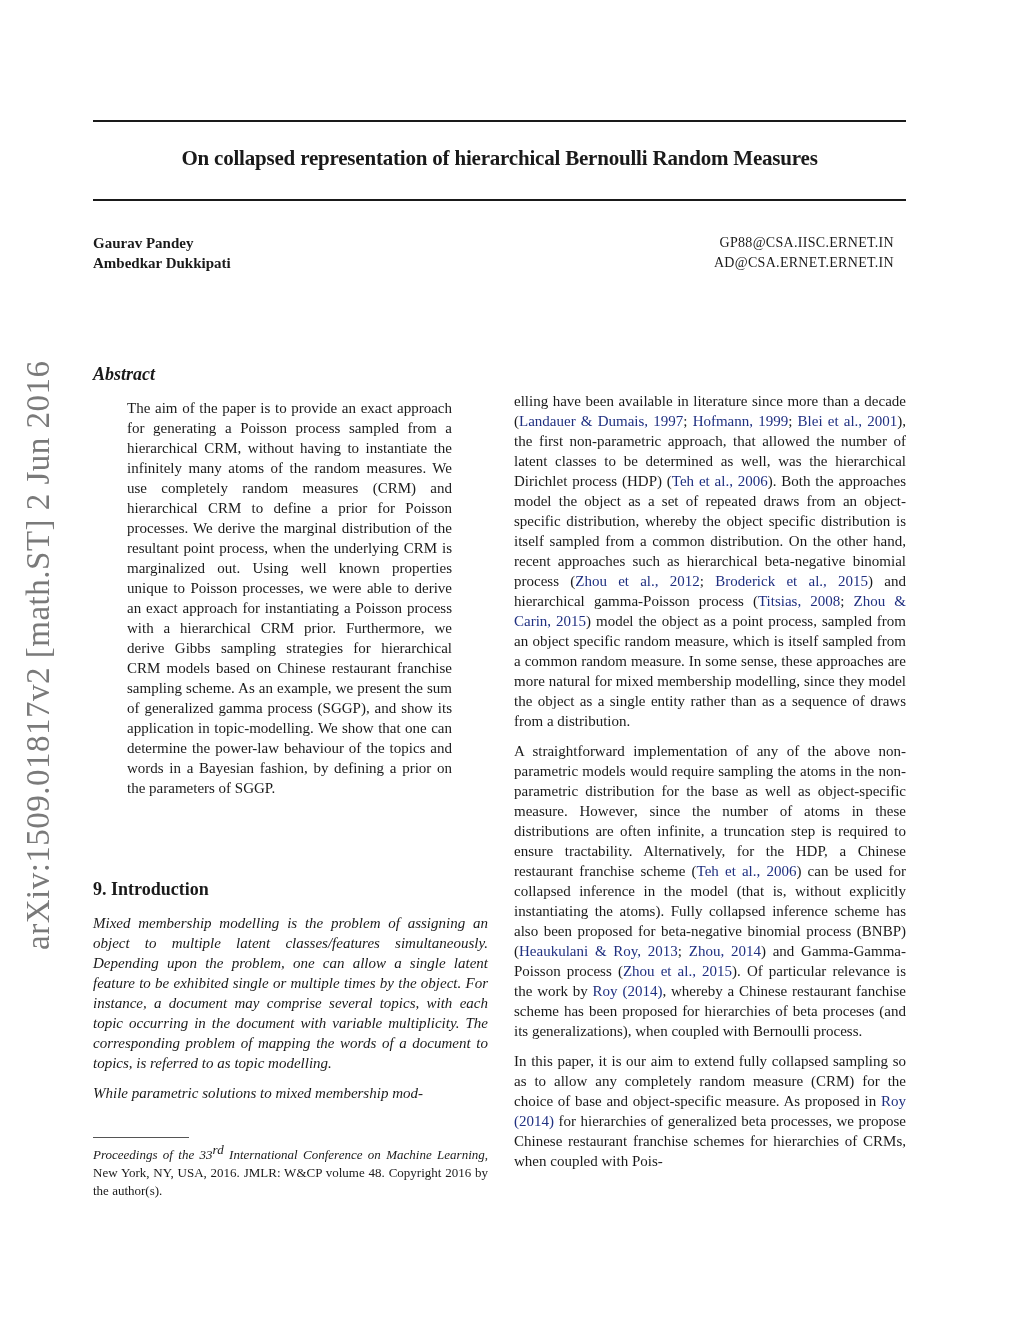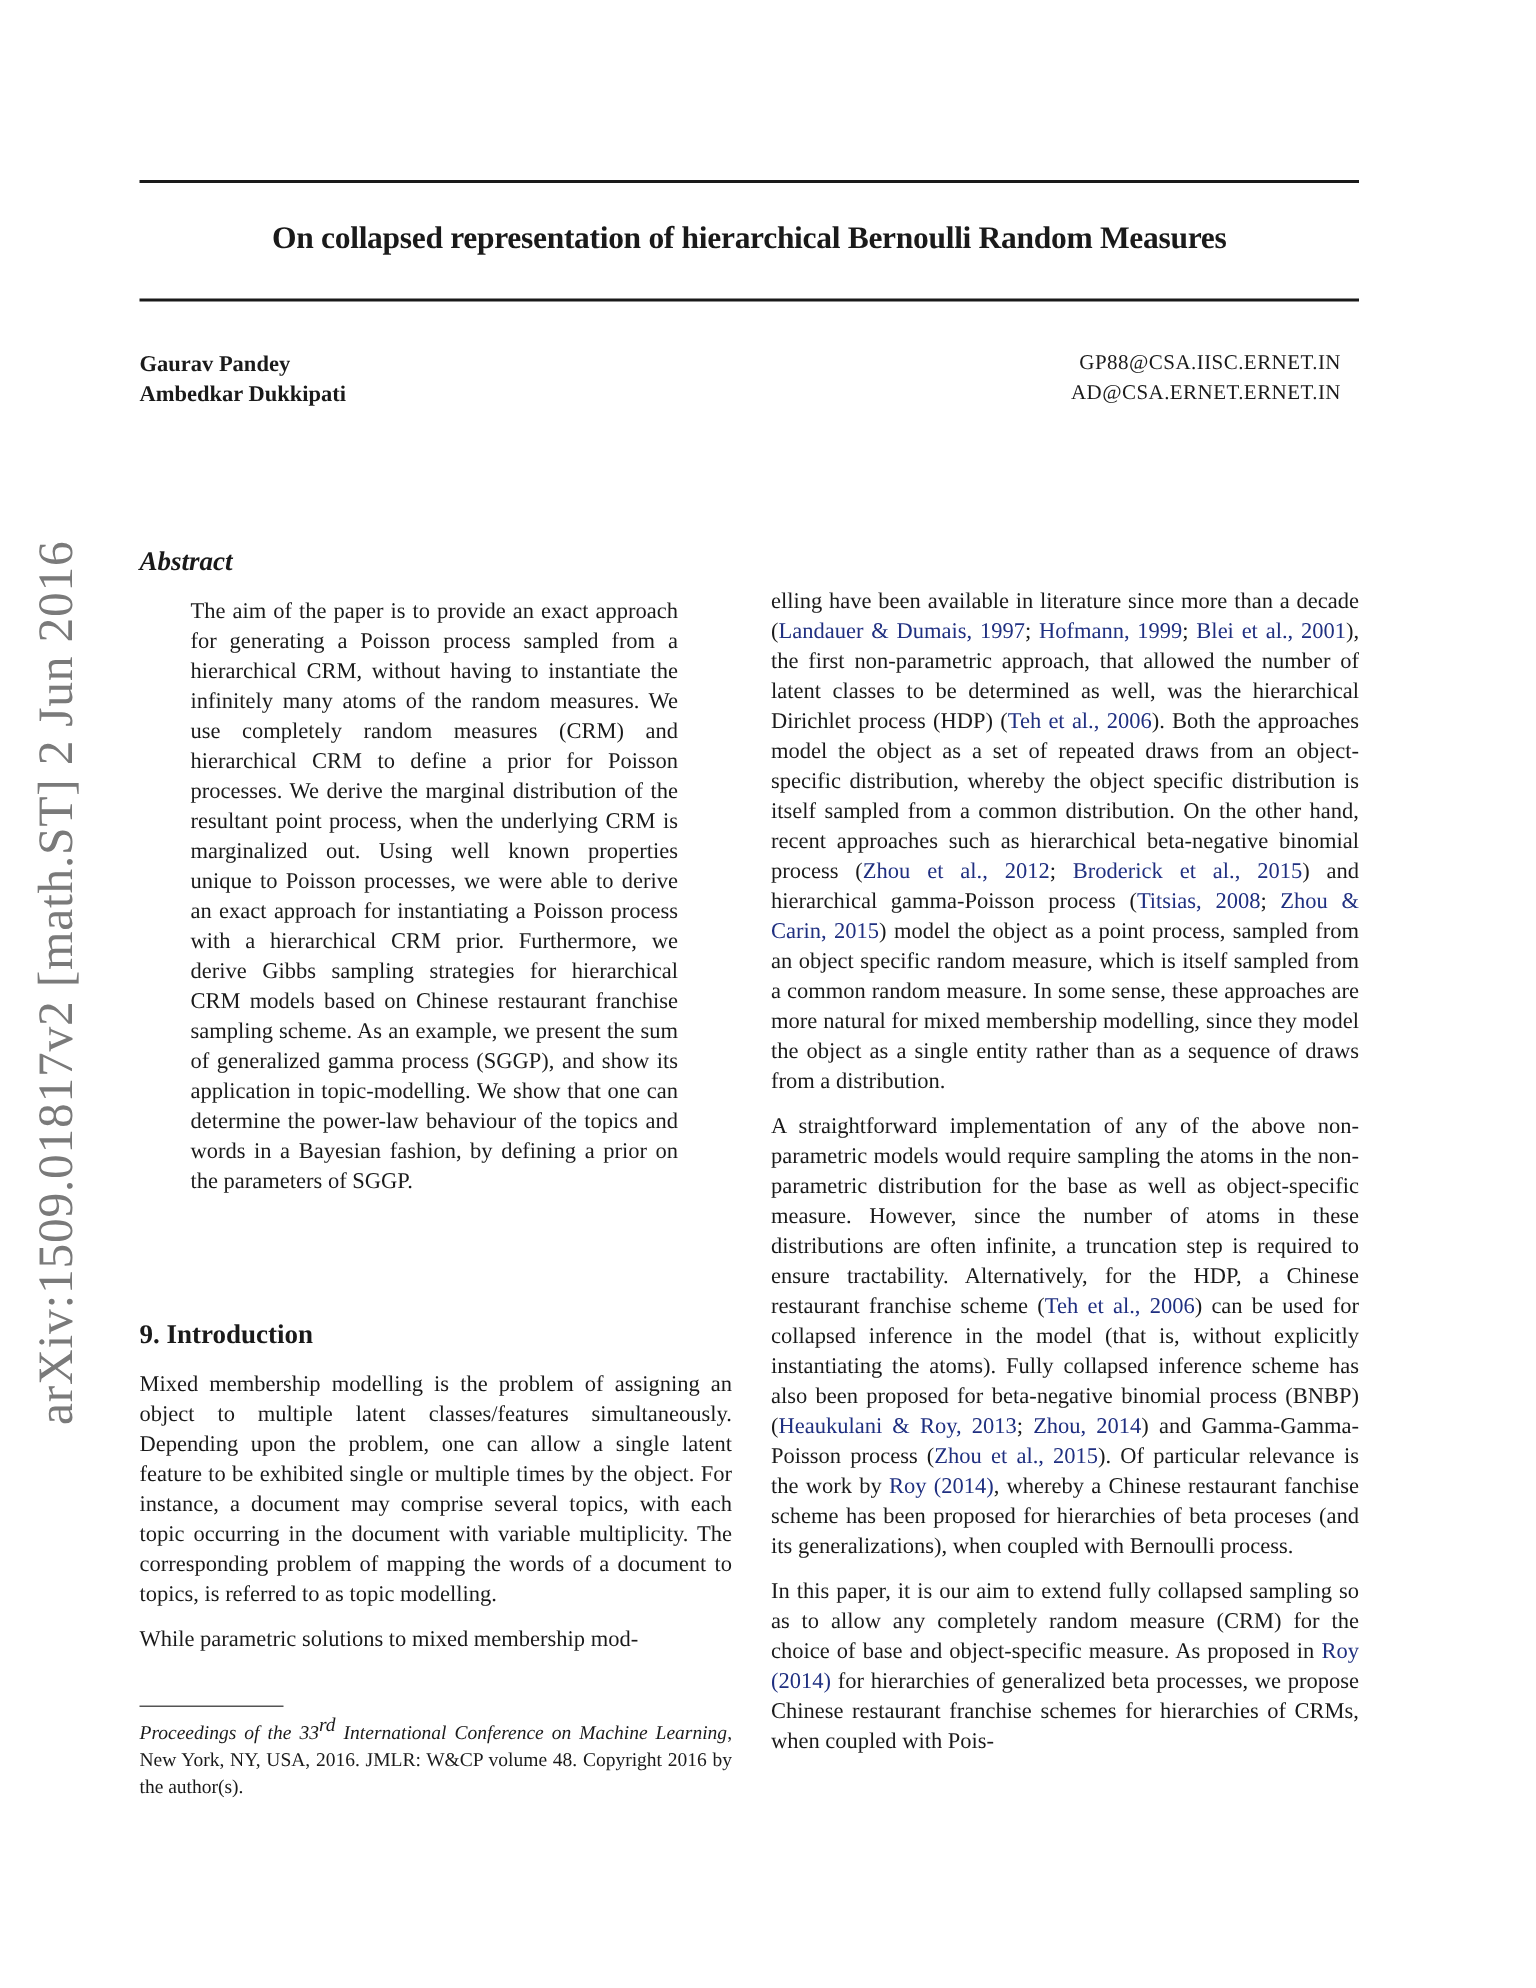--- a/index.html
+++ b/index.html
@@ -54,21 +54,21 @@
     <span class="email">AD@CSA.ERNET.ERNET.IN</span>
   </div>
 </div>
 
 <div class="arxiv">arXiv:1509.01817v2  [math.ST]  2 Jun 2016</div>
 
 <div class="abstract-heading">Abstract</div>
 <div class="abstract-body">The aim of the paper is to provide an exact approach for generating a Poisson process sampled from a hierarchical CRM, without having to instantiate the infinitely many atoms of the random measures.  We use completely random measures (CRM) and hierarchical CRM to define a prior for Poisson processes.  We derive the marginal distribution of the resultant point process, when the underlying CRM is marginalized out.  Using well known properties unique to Poisson processes, we were able to derive an exact approach for instantiating a Poisson process with a hierarchical CRM prior. Furthermore, we derive Gibbs sampling strategies for hierarchical CRM models based on Chinese restaurant franchise sampling scheme. As an example, we present the sum of generalized gamma process (SGGP), and show its application in topic-modelling.  We show that one can determine the power-law behaviour of the topics and words in a Bayesian fashion, by defining a prior on the parameters of SGGP.</div>
 
 <div class="section-heading">9. Introduction</div>
-<div class="col left" style="top:913px;">
+<div class="col left" style="top:913px;font-style:italic;">
   <p class="p">Mixed membership modelling is the problem of assigning an object to multiple latent classes/features simultaneously. Depending upon the problem, one can allow a single latent feature to be exhibited single or multiple times by the object.  For instance, a document may comprise several topics, with each topic occurring in the document with variable multiplicity.  The corresponding problem of mapping the words of a document to topics, is referred to as topic modelling.</p>
   <p class="p">While parametric solutions to mixed membership mod-</p>
 </div>
 
 <div class="footnote-rule"></div>
 <div class="footnote">
   <i>Proceedings of the </i><i>33</i><sup><i>rd</i></sup><i> International Conference on Machine Learning</i><span>, New York, NY, USA, 2016.  JMLR: W&amp;CP volume 48. Copyright 2016 by the author(s).</span>
 </div>
 
 <div class="col right">

